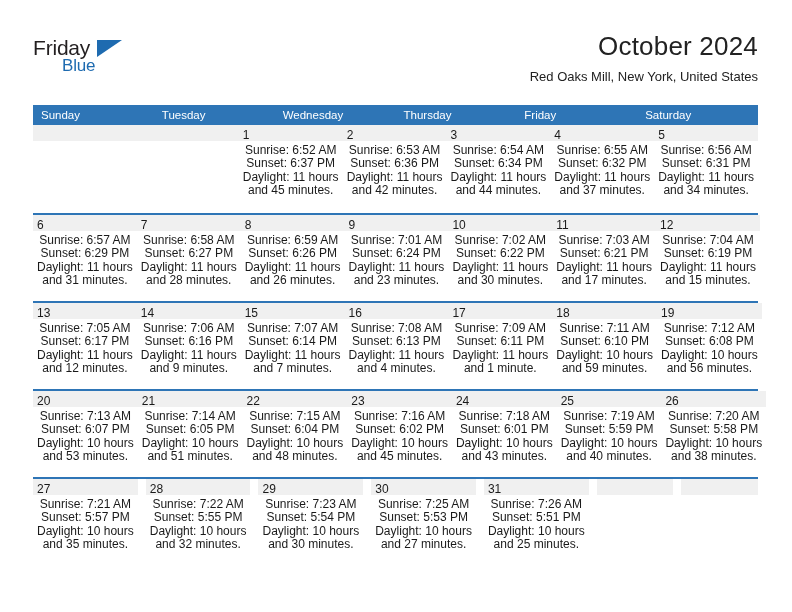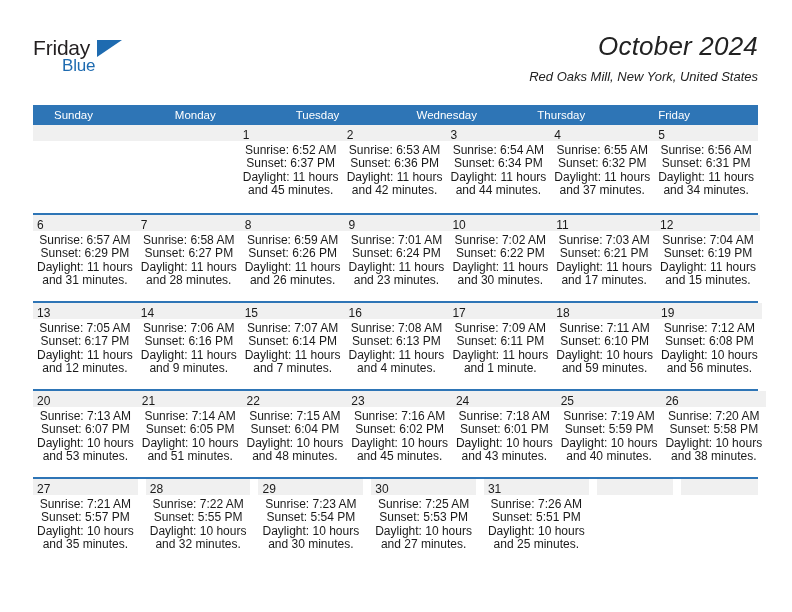--- a/index.html
+++ b/index.html
@@ -62,21 +62,20 @@
     letter-spacing: -0.2px;
     color: #1e6bb0;
     font-family: "Liberation Sans", sans-serif;
   }
 
   .title-block {
     position: absolute;
     right: 34px;
     top: 30px;
     text-align: right;
-    font-style: italic;
   }
   .cal-title {
     font-size: 26px;
     color: #222222;
     line-height: 32px;
     font-weight: normal;
     letter-spacing: 0.2px;
   }
   .cal-subtitle {
     margin-top: 6px;
@@ -96,21 +95,21 @@
   .weekday-row {
     display: flex;
     background: #2e75b6;
     height: 20px;
   }
   .weekday {
     flex: 1 1 0;
     color: #ffffff;
     font-size: 11.5px;
     line-height: 20px;
-    padding-left: 21px;
+    padding-left: 8px;
     box-sizing: border-box;
     white-space: nowrap;
   }
 
   .week {
     display: flex;
     border-top: 2px solid #2e75b6;
     height: 88px;
     box-sizing: border-box;
   }
@@ -169,25 +168,25 @@
       <div class="cal-title">October 2024</div>
       <div class="cal-subtitle">Red Oaks Mill, New York, United States</div>
     </div>
 
   </div>
 
   <div class="calendar">
 
     <div class="weekday-row">
       <div class="weekday">Sunday</div>
-      <div class="weekday">Monday</div>
       <div class="weekday">Tuesday</div>
       <div class="weekday">Wednesday</div>
       <div class="weekday">Thursday</div>
       <div class="weekday">Friday</div>
+      <div class="weekday">Saturday</div>
     </div>
 
     <div class="week first">
       <div class="cell empty">
         <div class="daynum-band"><span class="daynum"></span></div>
         <div class="details">
           <div></div>
           <div></div>
           <div></div>
           <div></div>

